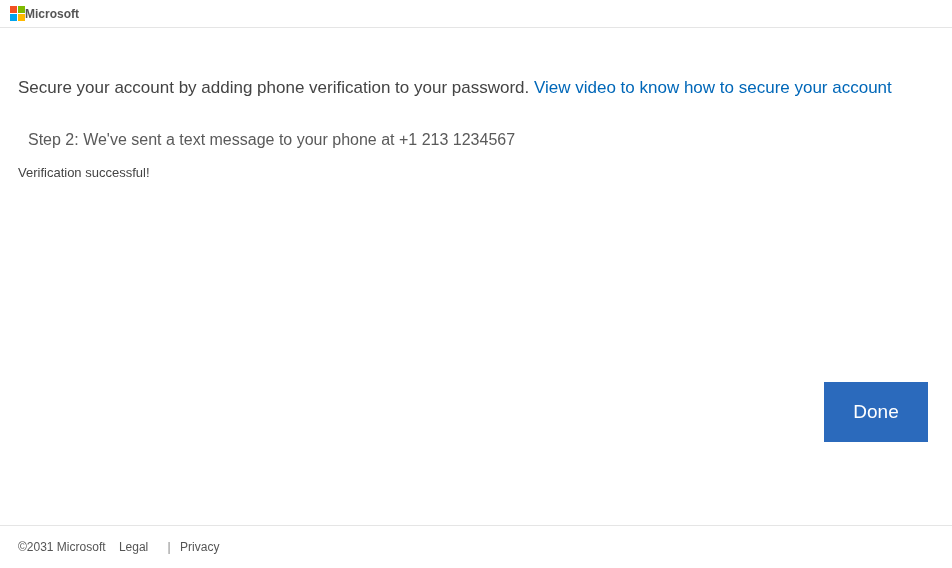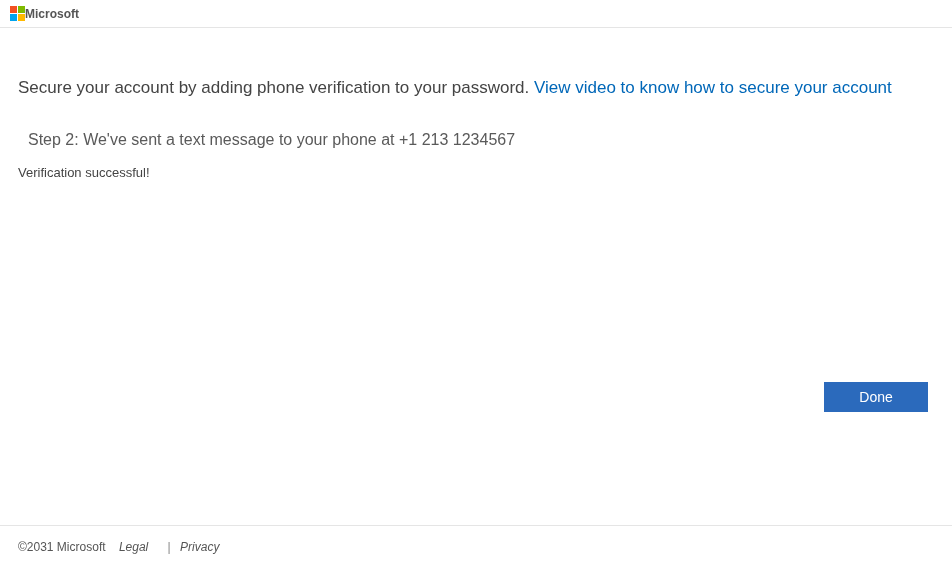--- a/index.html
+++ b/index.html
@@ -69,23 +69,23 @@
       color: #444;
       margin-left: 0;
     }
     .done-button {
       position: absolute;
       right: 24px;
       top: 382px;
       background: #2b6abc;
       color: #ffffff;
       border: none;
-      padding: 7px 0;
+      padding: 19px 0;
       width: 104px;
-      font-size: 14px;
+      font-size: 19px;
       font-family: inherit;
       cursor: pointer;
       text-align: center;
     }
     .footer {
       position: absolute;
       bottom: 0;
       left: 0;
       right: 0;
       border-top: 1px solid #e5e5e5;
@@ -95,21 +95,20 @@
     }
     .footer span {
       margin-right: 10px;
     }
     .footer .sep {
       color: #888;
       margin: 0 6px;
     }
     .footer .footer-link {
       cursor: pointer;
-      font-style: italic;
     }
   </style>
 </head>
 <body>
 
 <div class="header">
   <div class="ms-logo">
     <div class="ms-logo-squares">
       <span></span>
         <span></span>

